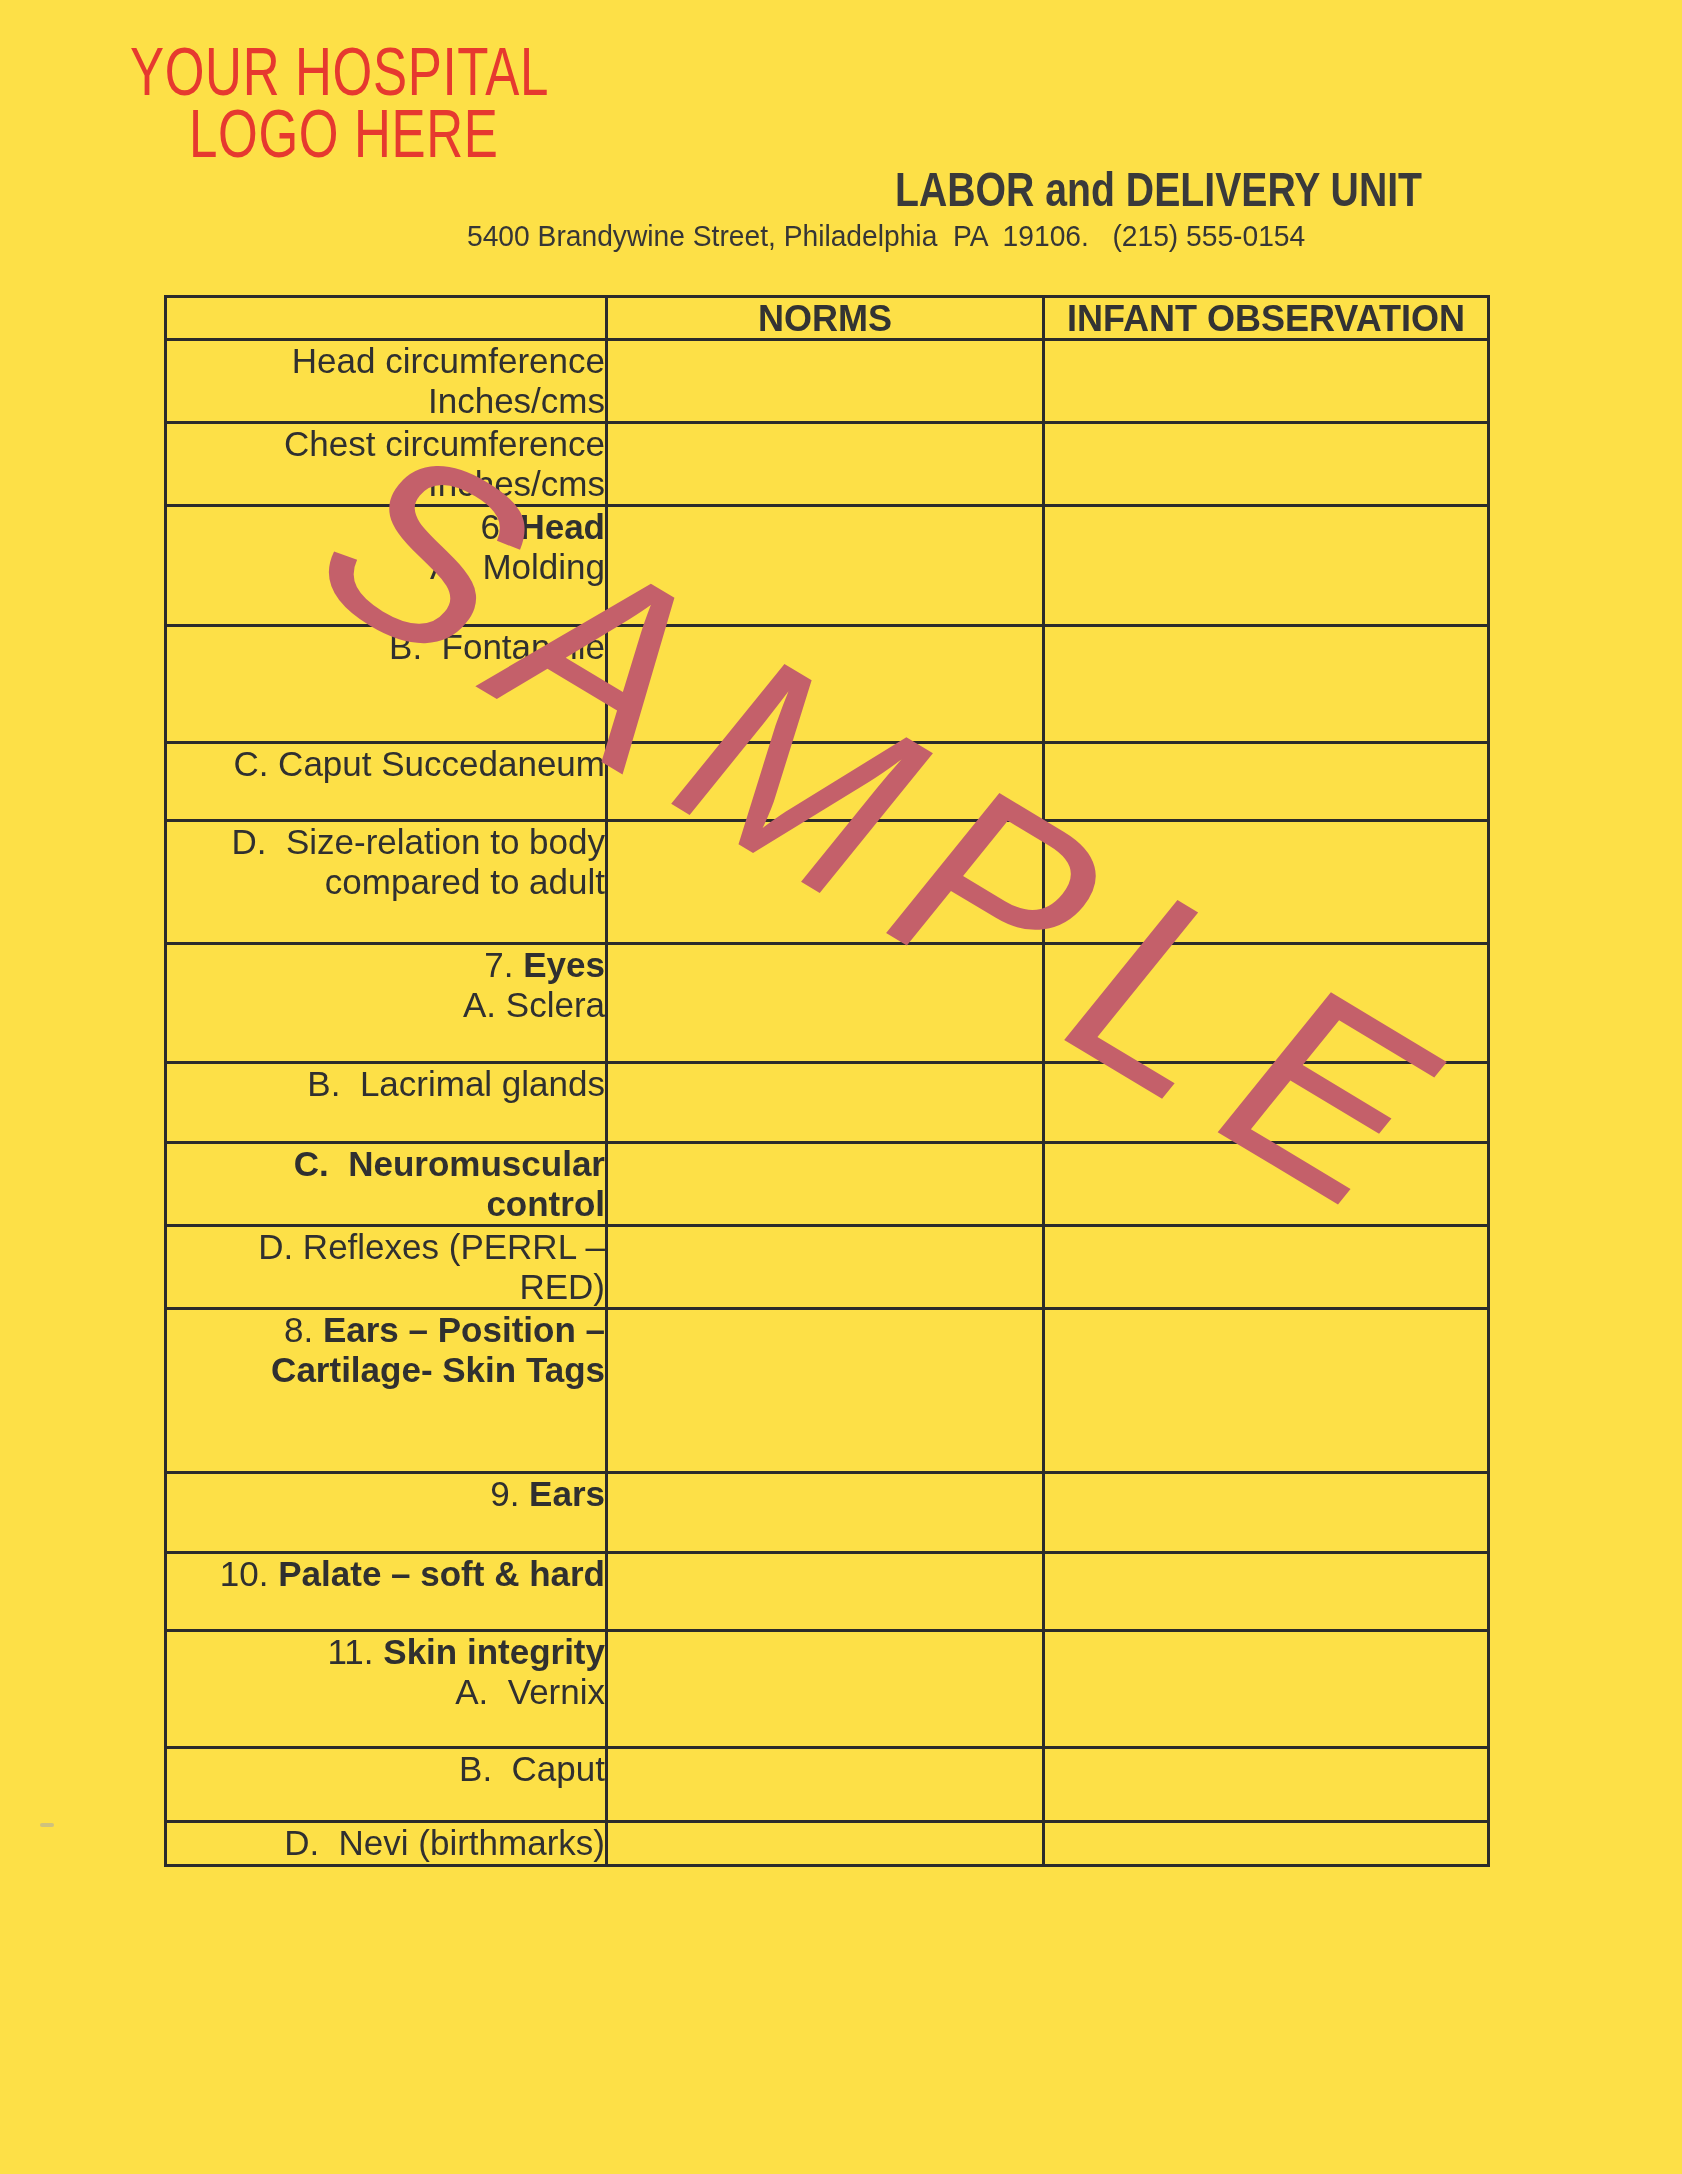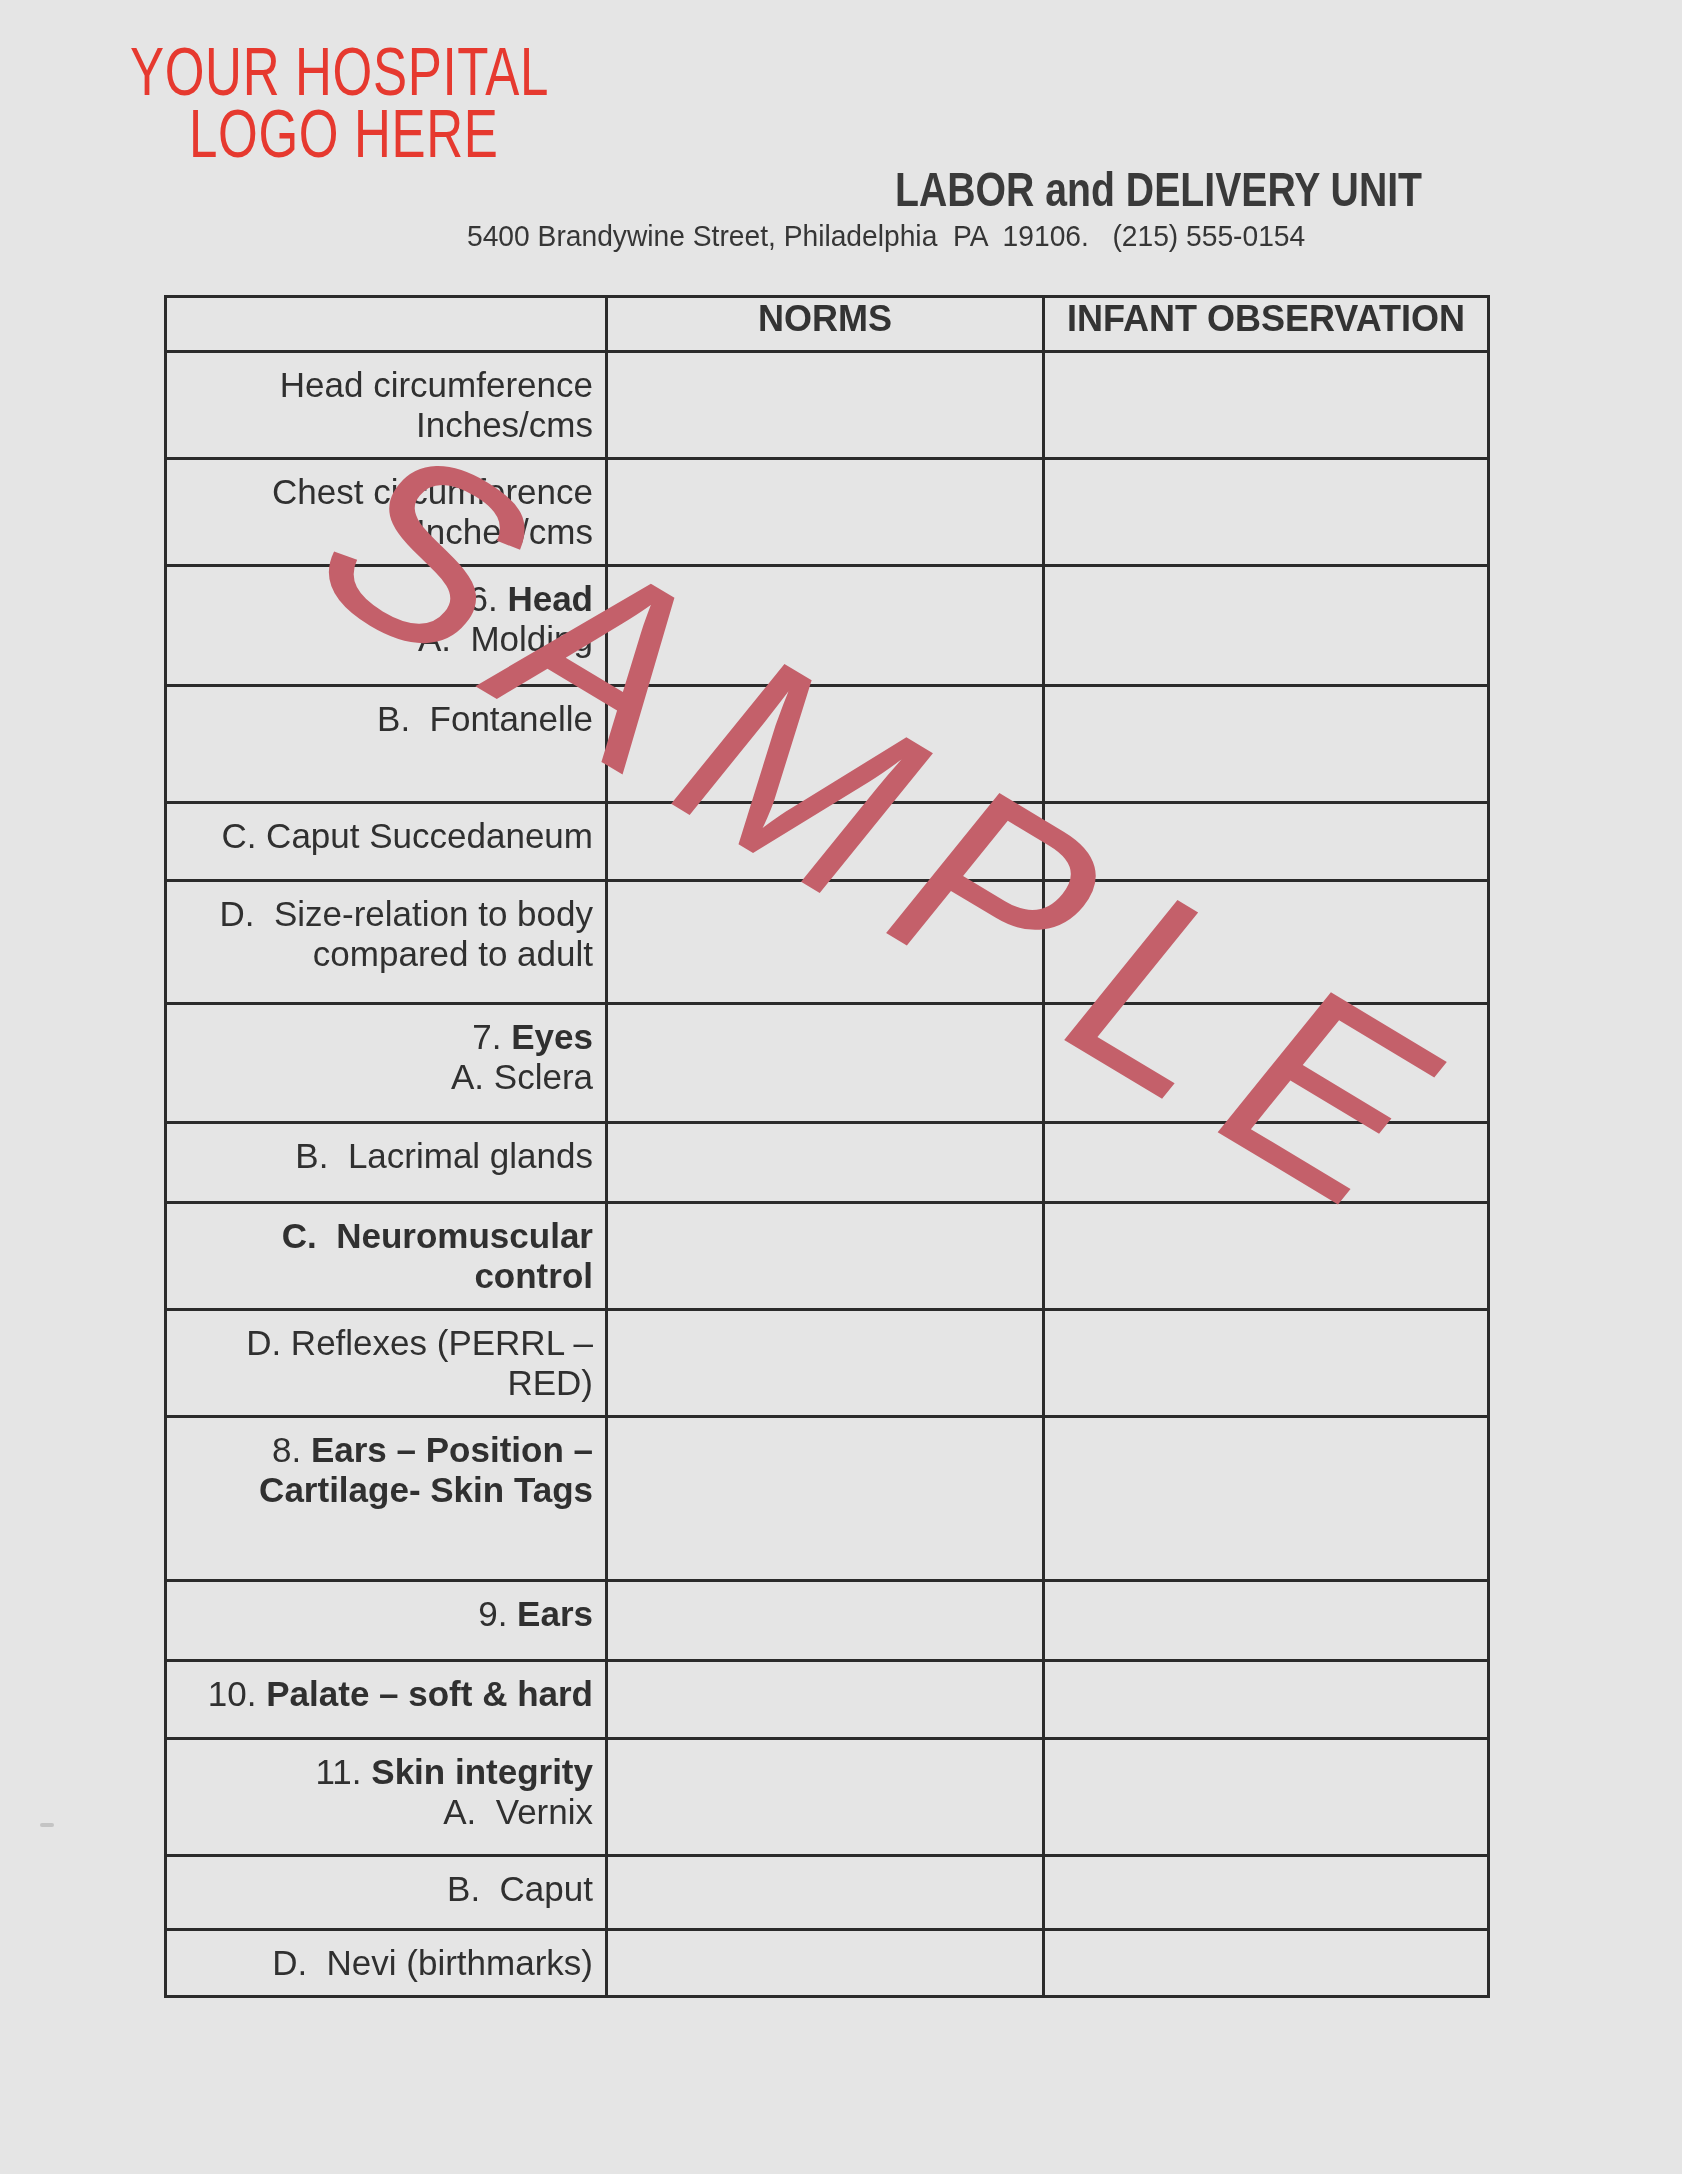--- a/index.html
+++ b/index.html
@@ -1,19 +1,19 @@
 <!DOCTYPE html>
 <html style="font-size:14px"><head>
 <meta charset="utf-8">
 <style>
   html,body{margin:0;padding:0;background:#888;}
   .page{
     position:relative;
     width:1683px;height:2175px;
-    background:#e5e5e5;
+    background:#fde047;
     overflow:hidden;
     font-family:"Liberation Sans", sans-serif;
     color:#2e2e2e;
   }
   
   .logo-line{
     position:absolute;
     color:#e6392f;
     font-weight:400;
     font-size:69px;
@@ -43,21 +43,21 @@
   table.assess{
     position:absolute;left:164px;top:295px;
     border-collapse:collapse;table-layout:fixed;
     width:1323px;
   }
   table.assess col.c1{width:441px;}
   table.assess col.c2{width:437px;}
   table.assess col.c3{width:445px;}
   table.assess th, table.assess td{
     border:3.5px solid #2b2b2b;
-    padding:12px;vertical-align:top;
+    padding:0;vertical-align:top;
     background:transparent;
   }
   table.assess th{
     font-size:36px;font-weight:700;line-height:38px;
     text-align:center;color:#333;
     height:37px;padding-top:1.7px;
     letter-spacing:0px;
   }
   th.corner{border:none;background:transparent;}
   td.label{

